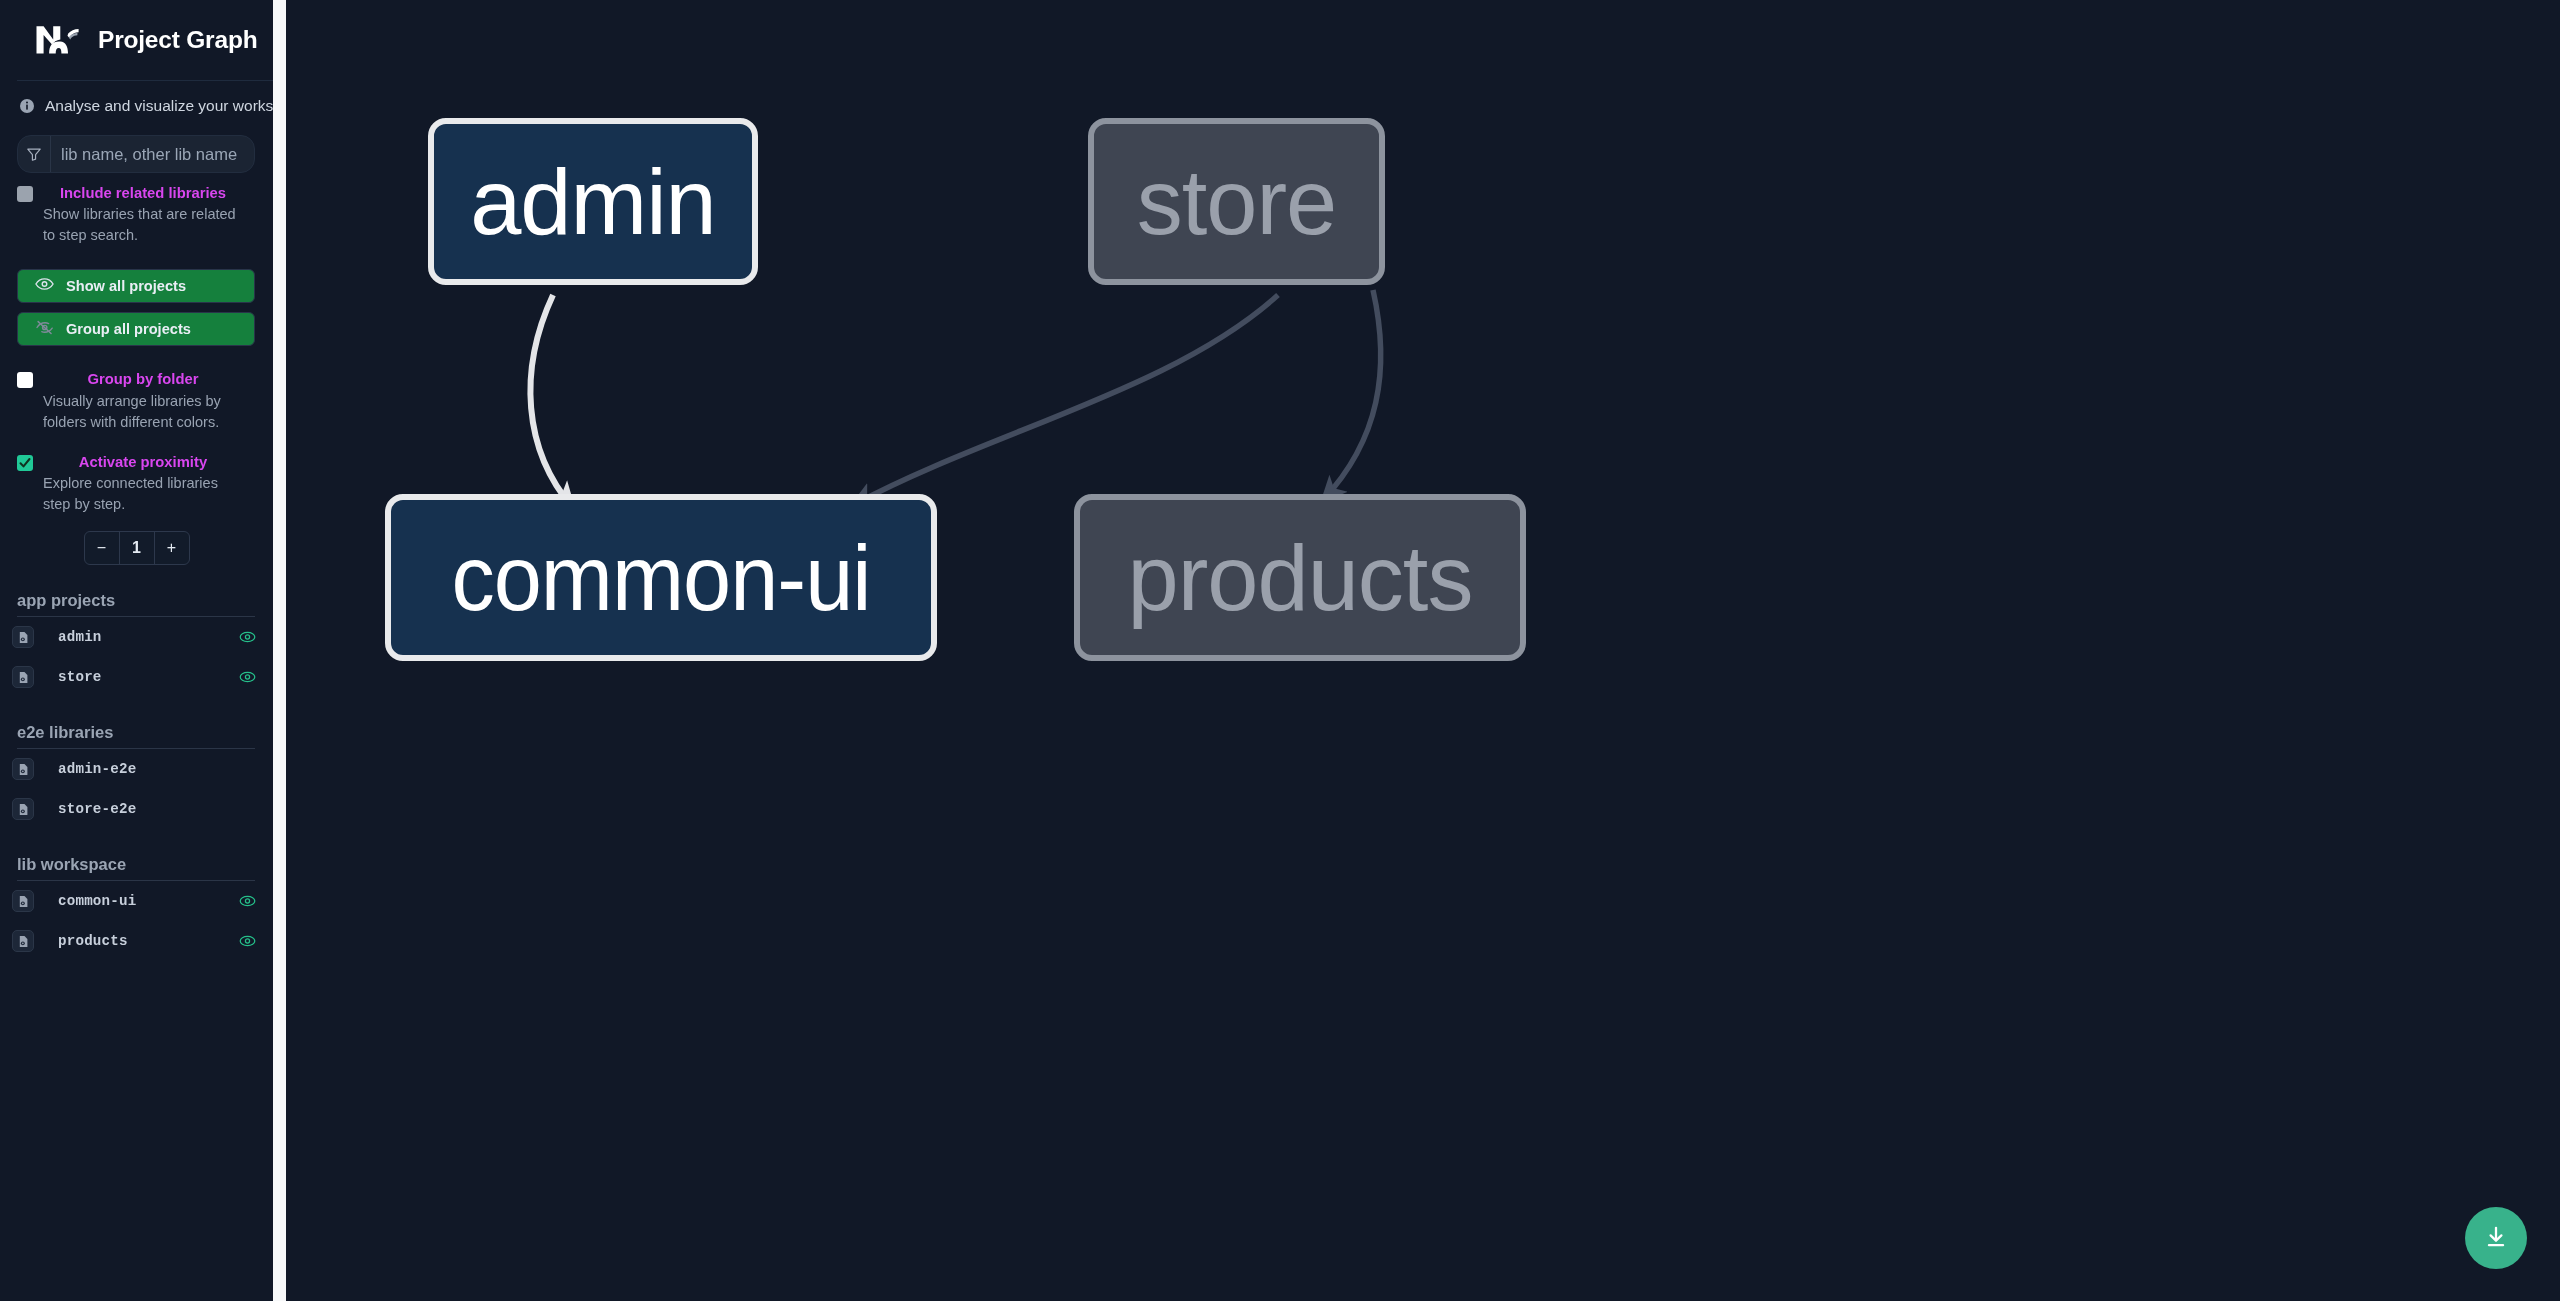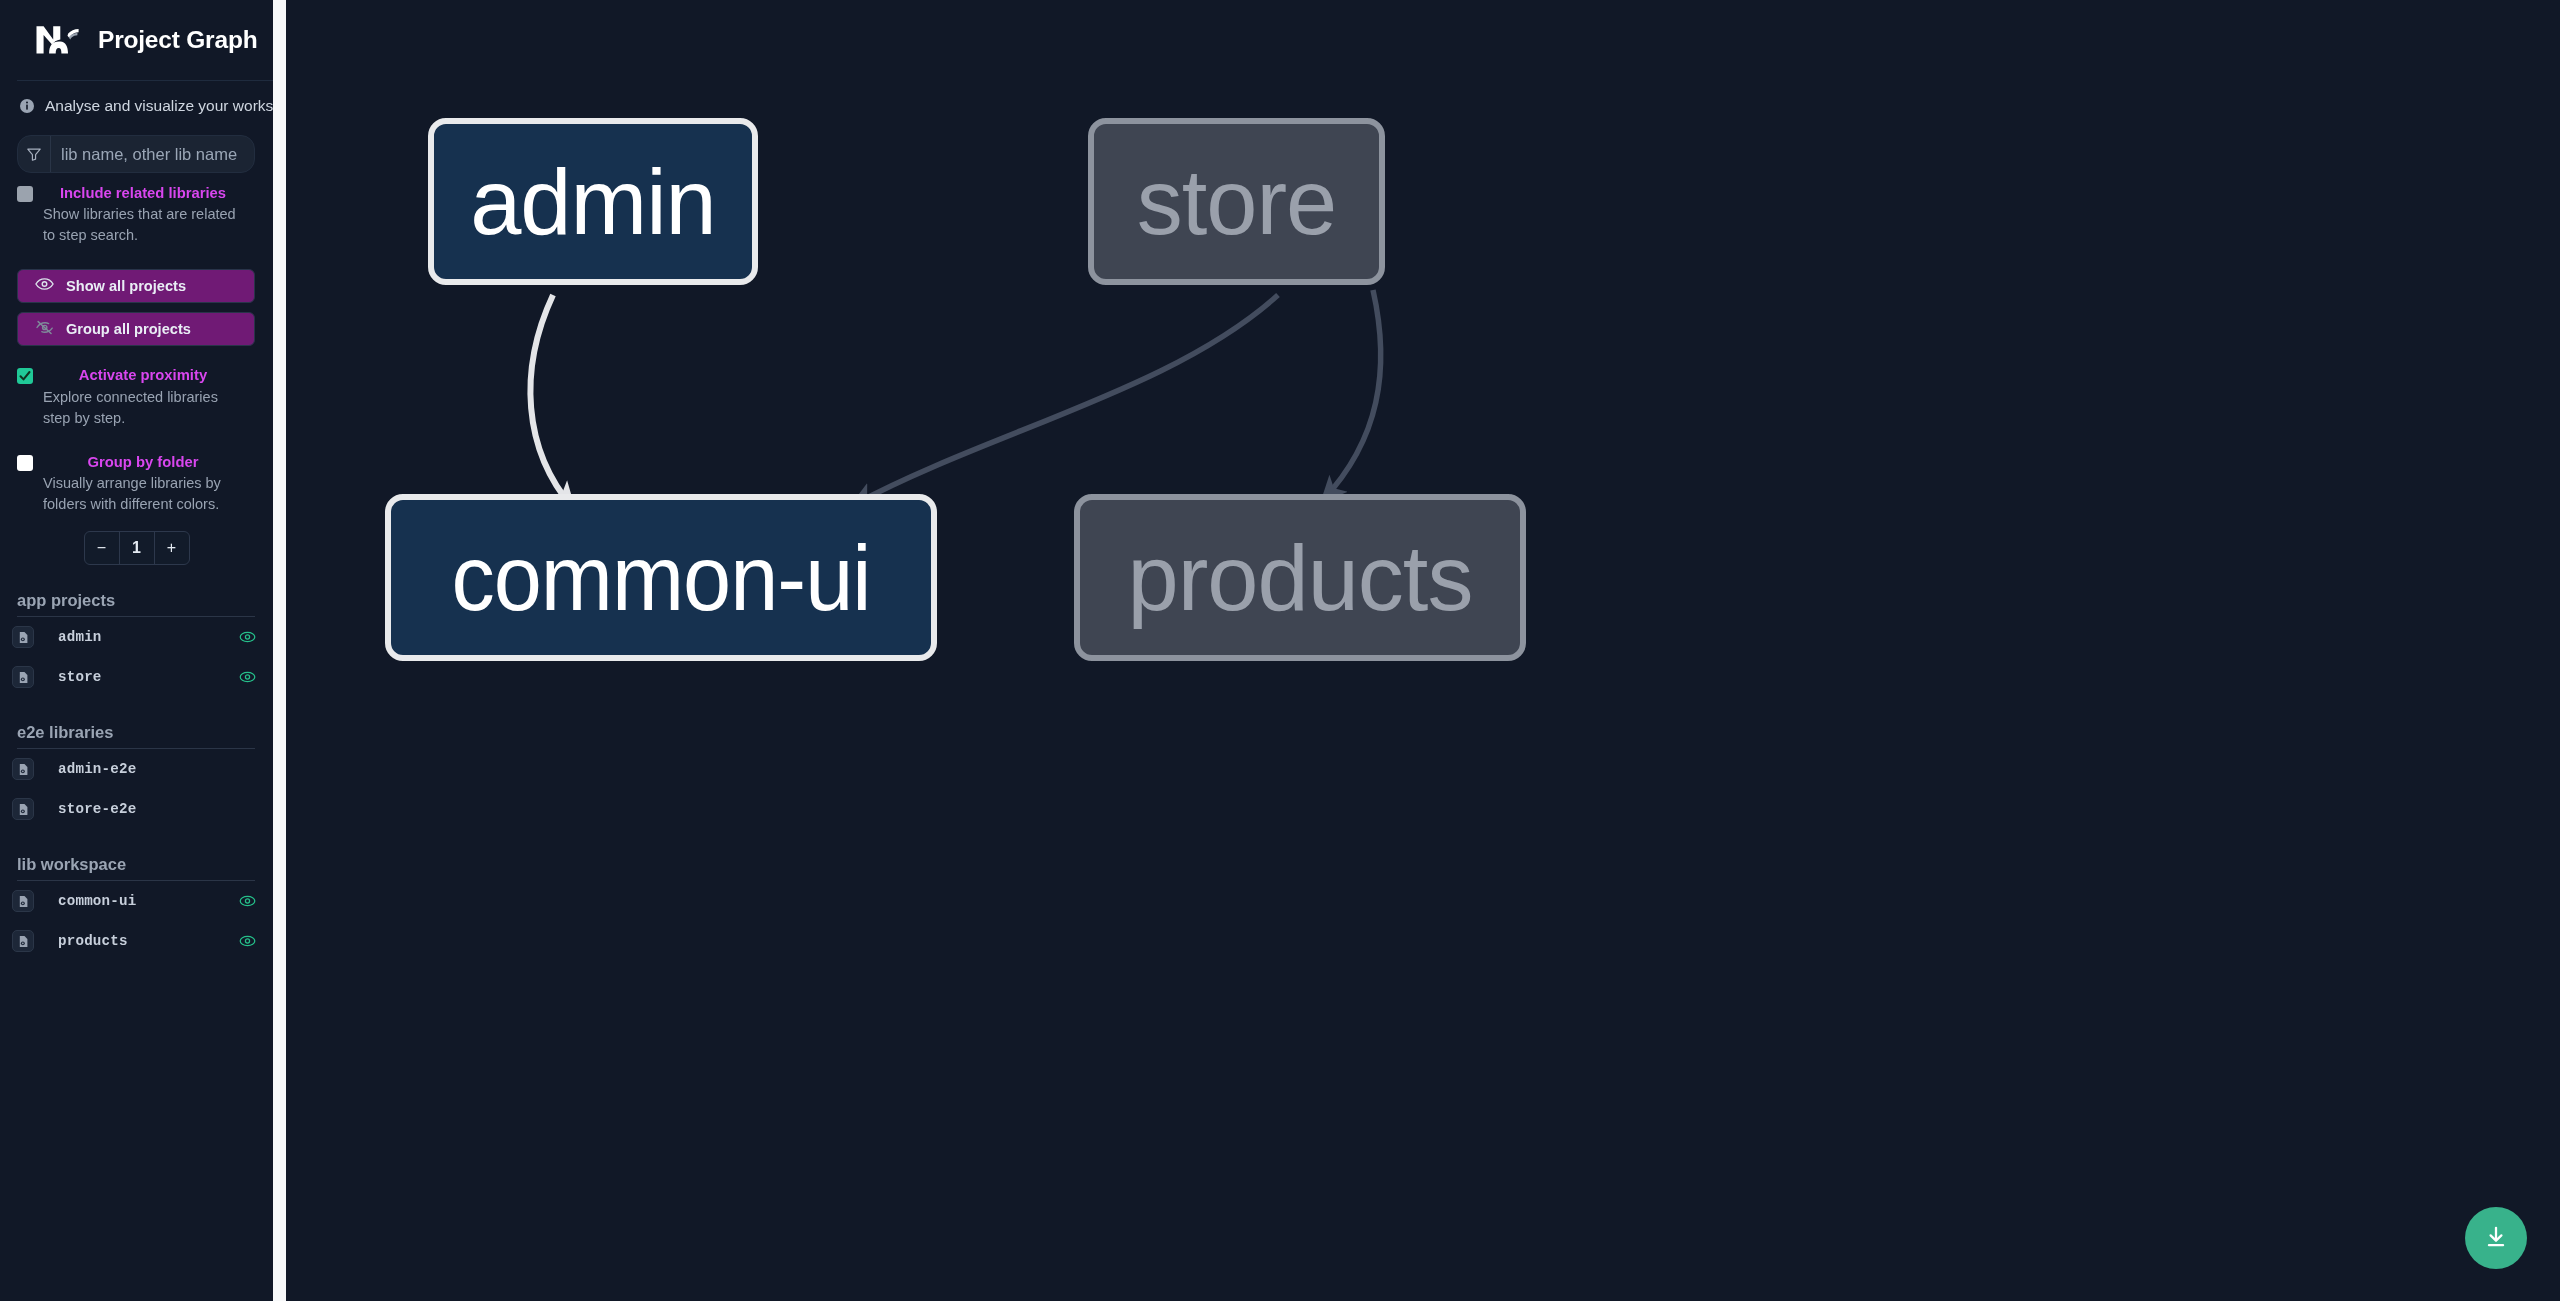--- a/index.html
+++ b/index.html
@@ -102,21 +102,21 @@
   }
   .opt-desc {
     color: #99a3b2; font-size: 14.5px; line-height: 1.45;
     max-width: 200px;
   }
 
   
   .wide-btn {
     margin: 0 18px 0 17px;
     height: 34px;
-    background: #701a75;
+    background: #15803d;
     border: 1px solid #29344a;
     border-radius: 6px;
     display: flex; align-items: center;
     padding-left: 17px;
     gap: 12px;
     cursor: pointer;
   }
   .wide-btn .lbl {
     color: #e9eef5; font-size: 14.6px; font-weight: bold;
   }
@@ -290,37 +290,37 @@
       <span>
         <svg viewBox="0 0 20 16" width="19" height="15" xmlns="http://www.w3.org/2000/svg">
           <path d="M2 8s3.2-5.1 8.6-5.1c1.4 0 2.7.3 3.8.9M18.2 8.7c-1 1.4-3.9 4.4-8 4.4-1.1 0-2.2-.2-3.1-.6" fill="none" stroke="#7f8a9a" stroke-width="1.5" stroke-linecap="round"></path>
           <circle cx="10.2" cy="8" r="2.3" fill="none" stroke="#7f8a9a" stroke-width="1.5"></circle>
           <line x1="3.2" y1="1.7" x2="17" y2="14.4" stroke="#7f8a9a" stroke-width="1.6" stroke-linecap="round"></line>
         </svg>
       </span>
       <span class="lbl">Group all projects</span>
     </div>
 
-    <div class="opt-row" style="margin-top:9px">
-      <span class="chk green">
-        <svg viewBox="0 0 12 12" width="12" height="12" xmlns="http://www.w3.org/2000/svg">
-          <path d="M1.5 6.2l3 3.2 6-7.4" fill="none" stroke="#10331f" stroke-width="2" stroke-linecap="round" stroke-linejoin="round"></path>
-        </svg>
-      </span>
-      <span class="opt-texts">
-        <span class="opt-title">Activate proximity</span>
-        <span class="opt-desc">Explore connected libraries step by step.</span>
-      </span>
-    </div>
-
     <div class="opt-row" style="margin-top:13px">
       <span class="chk white"></span>
       <span class="opt-texts">
         <span class="opt-title">Group by folder</span>
         <span class="opt-desc">Visually arrange libraries by folders with different colors.</span>
+      </span>
+    </div>
+
+    <div class="opt-row" style="margin-top:9px">
+      <span class="chk green">
+        <svg viewBox="0 0 12 12" width="12" height="12" xmlns="http://www.w3.org/2000/svg">
+          <path d="M1.5 6.2l3 3.2 6-7.4" fill="none" stroke="#10331f" stroke-width="2" stroke-linecap="round" stroke-linejoin="round"></path>
+        </svg>
+      </span>
+      <span class="opt-texts">
+        <span class="opt-title">Activate proximity</span>
+        <span class="opt-desc">Explore connected libraries step by step.</span>
       </span>
     </div>
 
     <div id="stepper">
       <div>−</div>
       <div id="prox-val">1</div>
       <div>+</div>
     </div>
 
     <div class="grp">

